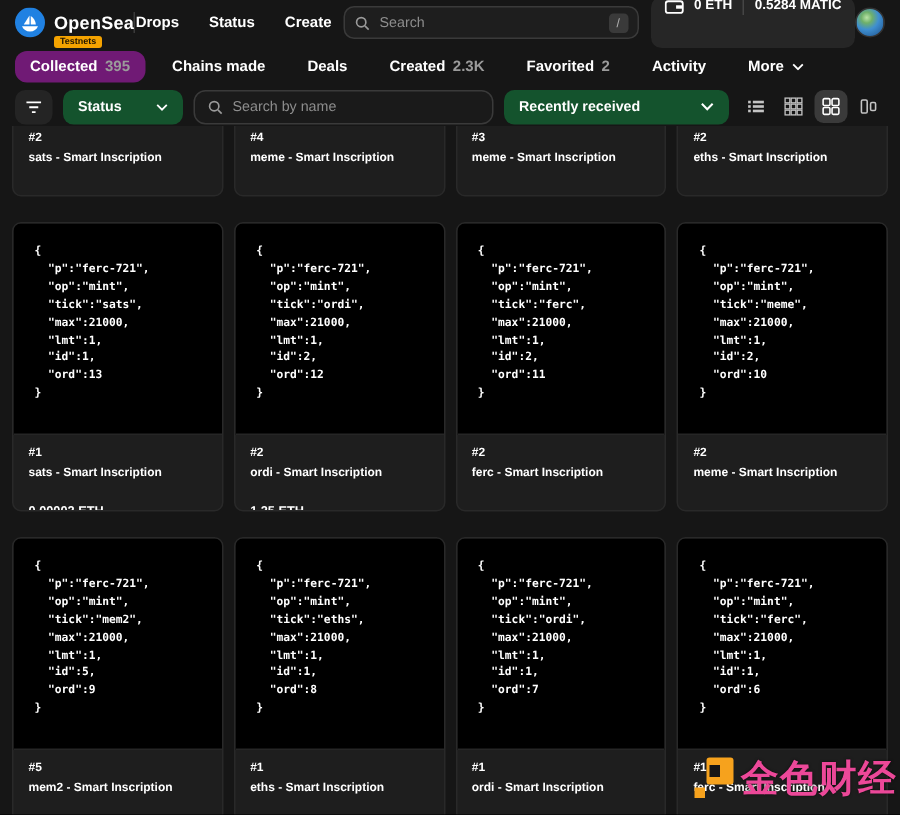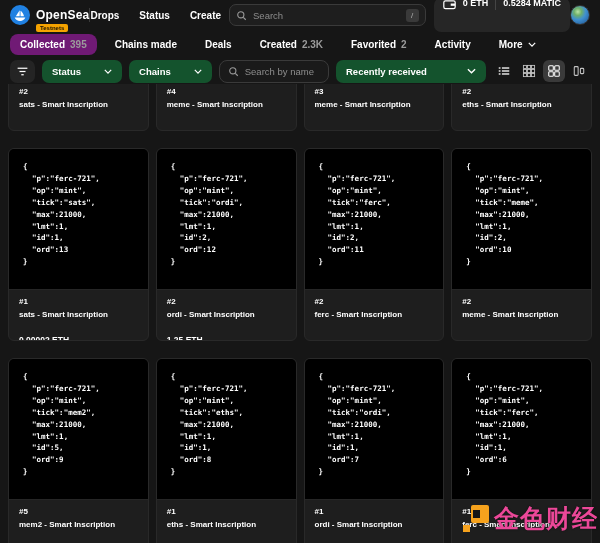--- a/index.html
+++ b/index.html
@@ -383,26 +383,20 @@
     <div class="filterbar">
       <div class="sqbtn">
         <svg width="13" height="13" viewBox="0 0 16 16">
           <line x1="2" y1="4" x2="14" y2="4" stroke="#fff" stroke-width="1.5"></line>
           <line x1="4.3" y1="8" x2="11.7" y2="8" stroke="#fff" stroke-width="1.5"></line>
           <line x1="6.5" y1="12" x2="9.5" y2="12" stroke="#fff" stroke-width="1.5"></line>
         </svg>
       </div>
       <div class="pill">
         <span>Status</span>
-        <svg width="8" height="5" viewBox="0 0 10 6">
-          <path d="M1 1l4 4 4-4" fill="none" stroke="#fff" stroke-width="1.5"></path>
-        </svg>
-      </div>
-      <div class="pill">
-        <span>Chains</span>
         <svg width="8" height="5" viewBox="0 0 10 6">
           <path d="M1 1l4 4 4-4" fill="none" stroke="#fff" stroke-width="1.5"></path>
         </svg>
       </div>
       <div class="fsearch">
         <svg width="11" height="11" viewBox="0 0 16 16">
           <circle cx="7" cy="7" r="4.5" fill="none" stroke="#9a9a9a" stroke-width="1.6"></circle>
           <line x1="10.6" y1="10.6" x2="14.2" y2="14.2" stroke="#9a9a9a" stroke-width="1.6"></line>
         </svg>
         <input type="text" placeholder="Search by name" style="">

